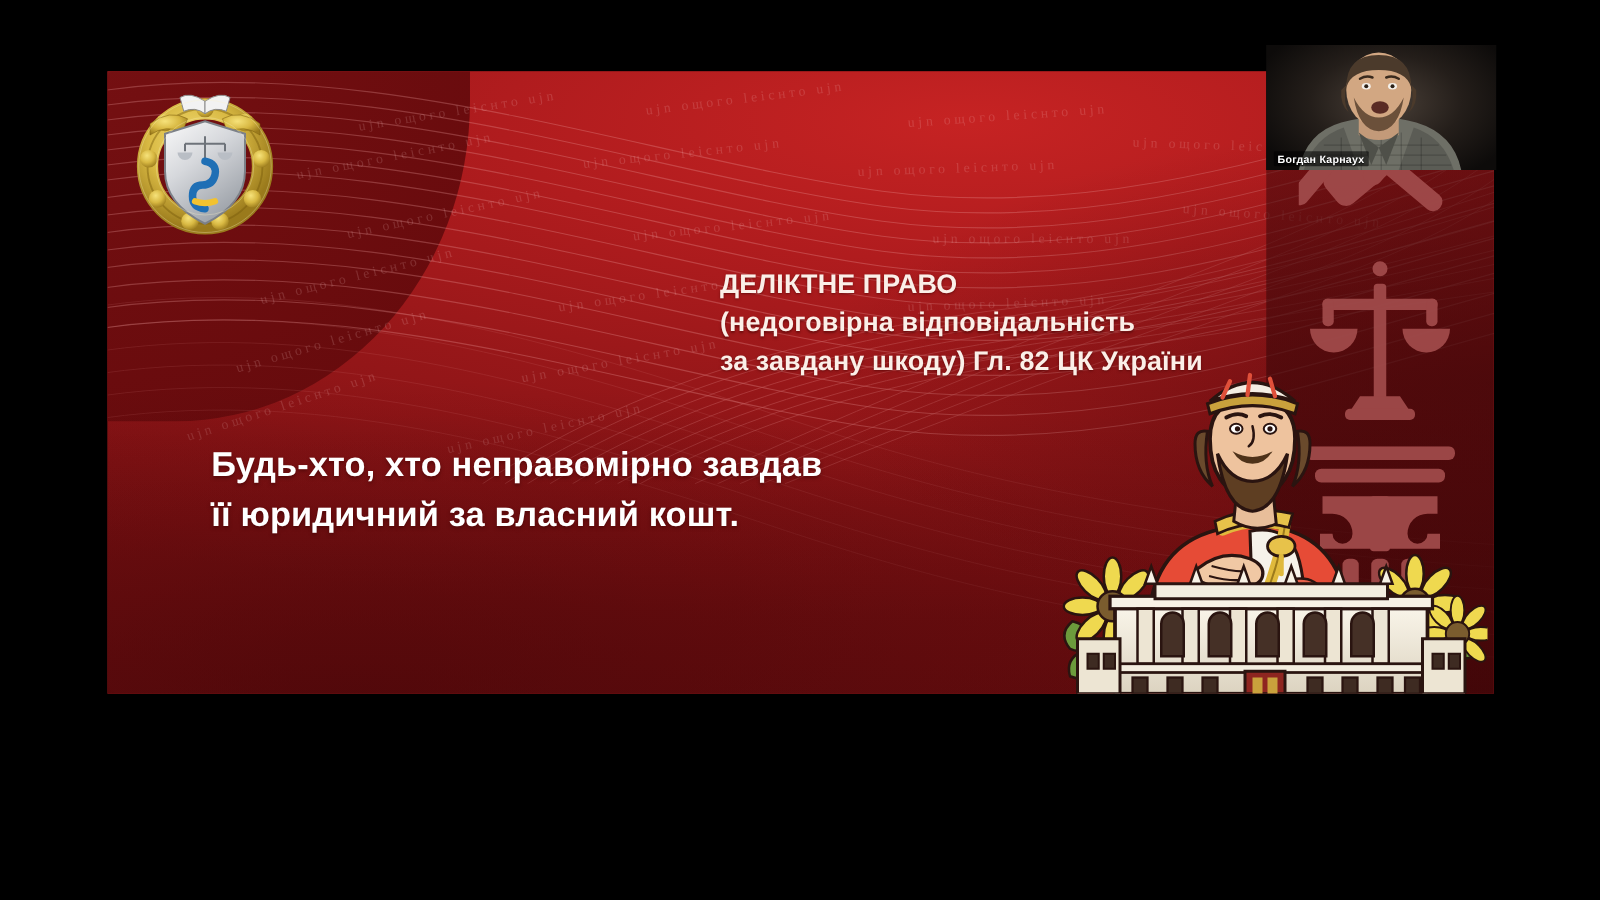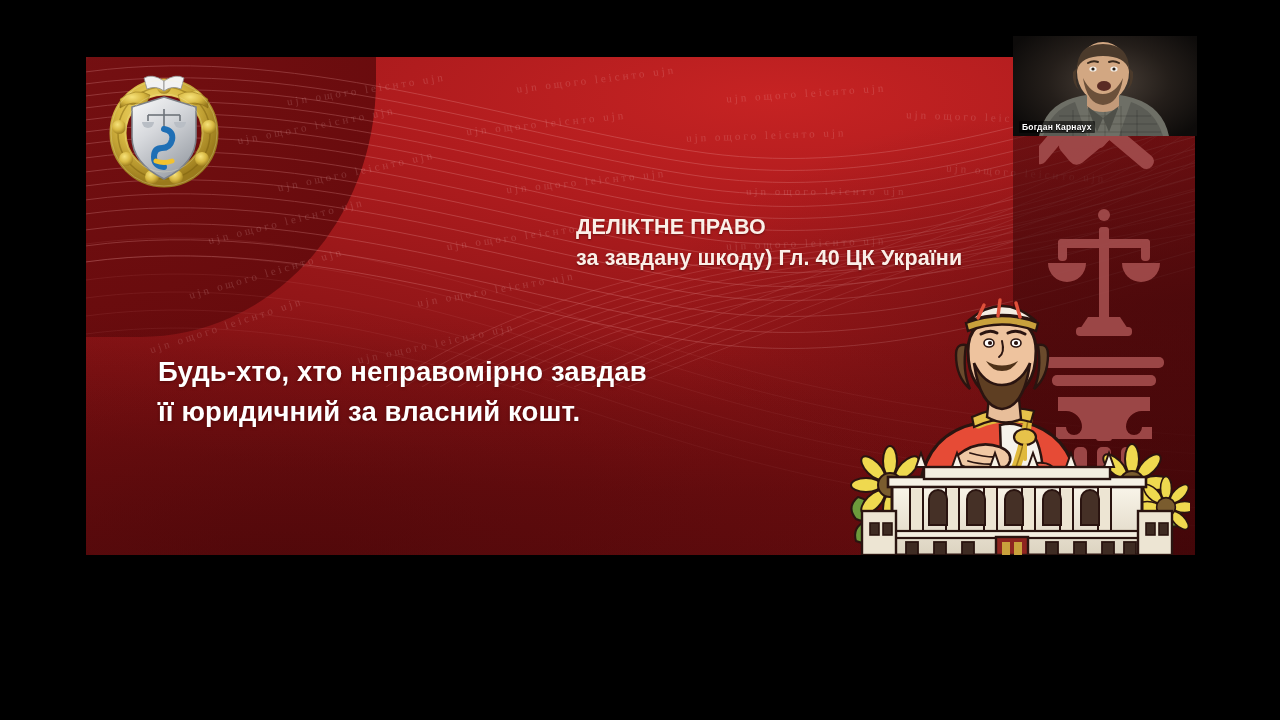--- a/index.html
+++ b/index.html
@@ -150,21 +150,21 @@
     font-size: 21.5px;
     font-weight: 600;
     line-height: 31px;
     letter-spacing: 0.1px;
     text-shadow: 0 1px 2px rgba(60,0,0,0.55);
   }
   .title-line { display: block; white-space: nowrap; }
 
   .body-block {
     position: absolute;
-    left: 72px;
+    left: 83px;
     top: 295px;
     width: 640px;
     color: #FFFFFF;
     font-size: 27.5px;
     font-weight: 600;
     line-height: 40px;
     letter-spacing: 0.1px;
     text-shadow: 0 1px 3px rgba(50,0,0,0.5);
   }
   .body-line { display: block; white-space: nowrap; }
@@ -390,21 +390,22 @@
       <path d="M52,96 q8,3 16,0" fill="none" stroke="#F2C230" stroke-width="5" stroke-linecap="round"></path>
 
       <g fill="none" stroke="rgba(255,245,200,0.35)" stroke-width="0.7">
         <circle cx="60" cy="68" r="53"></circle>
         <circle cx="60" cy="68" r="39"></circle>
       </g>
     </svg>
 
     <div class="title-block">
       <span class="title-line">ДЕЛІКТНЕ ПРАВО</span>
-      <span class="title-line">за завдану шкоду) Гл. 40 ЦК України</span>
+      <span class="title-line">(недоговірна відповідальність</span>
+      <span class="title-line">за завдану шкоду) Гл. 82 ЦК України</span>
     </div>
 
     <div class="body-block">
       <span class="body-line">Будь-хто, хто неправомірно завдав</span>
       <span class="body-line">її юридичний за власний кошт.</span>
     </div>
 
     <svg class="illustration" viewBox="0 0 340 270">
       <defs>
         <linearGradient id="bldg" x1="0" y1="0" x2="0" y2="1">

